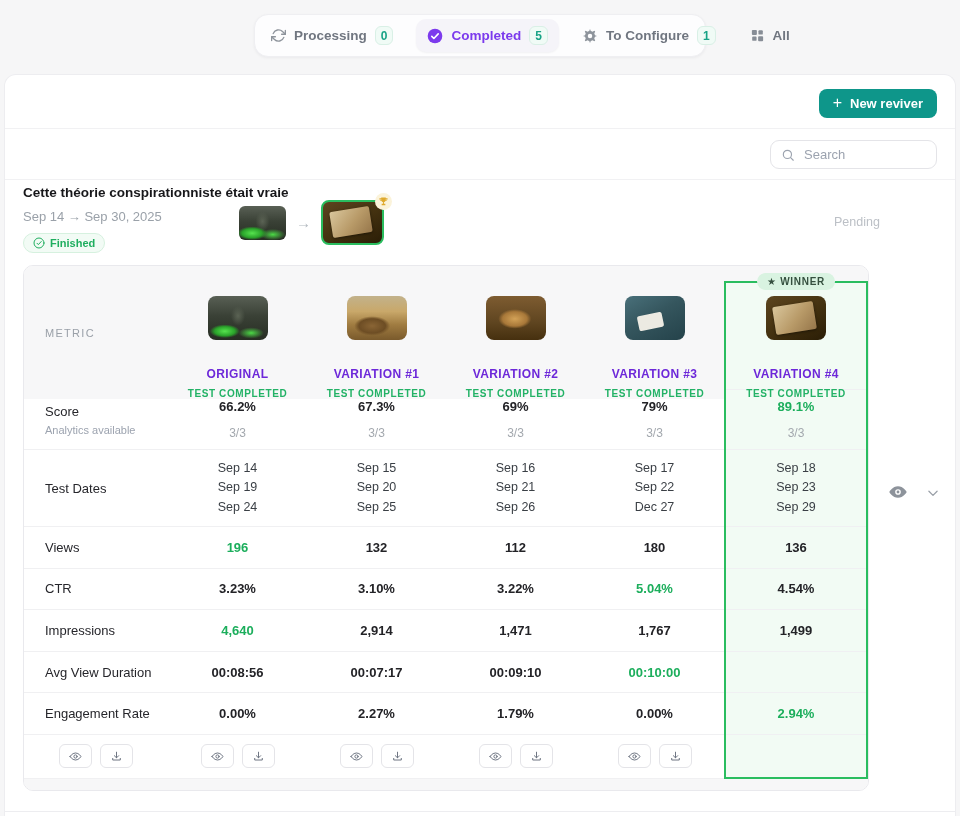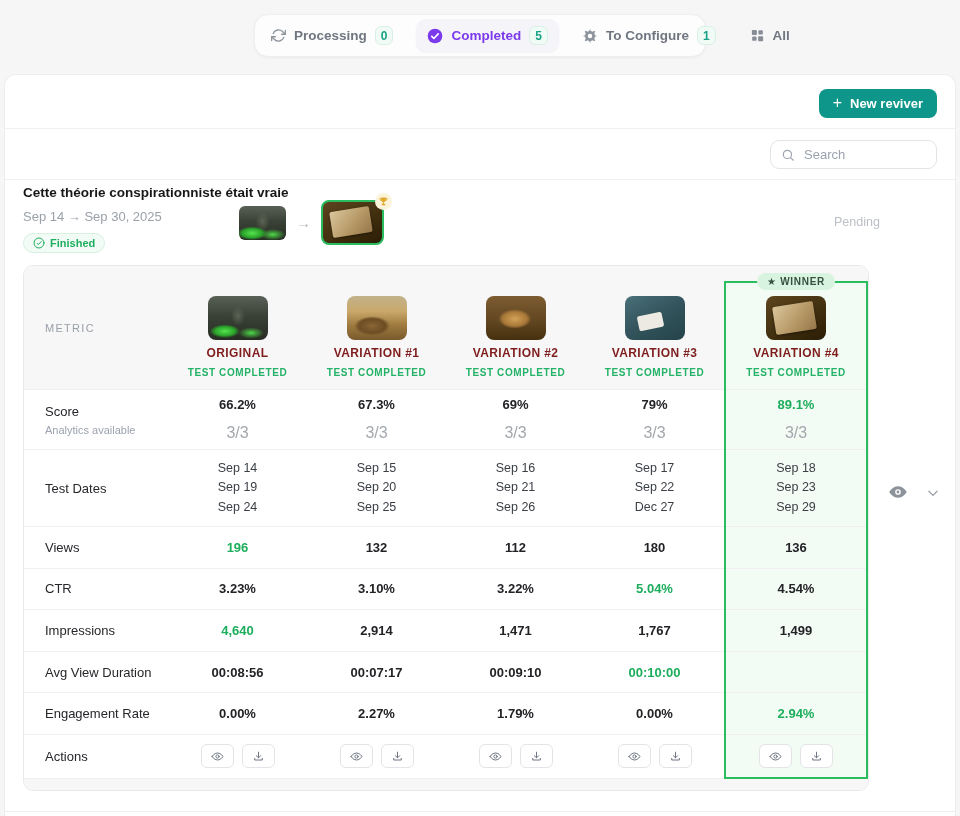--- a/index.html
+++ b/index.html
@@ -75,29 +75,29 @@
   .winner-tint{position:absolute;left:700px;top:15px;width:144px;height:498px;background:#f2fbf4;z-index:0}
   .header-cap{position:absolute;left:700px;top:0;width:144px;height:15px;background:#f7f7f8;z-index:0}
   #t-body{position:relative;z-index:1}
   .t-row{display:grid;grid-template-columns:144px 139px 139px 139px 139px 1fr;box-sizing:border-box;border-bottom:1px solid #f0f0f2}
   .t-row .cell{display:flex;flex-direction:column;align-items:center;justify-content:center;min-width:0}
   .t-header{height:124px}
   .t-header .cell{justify-content:flex-start;padding-top:30px}
   .t-header .graybg{background:#f7f7f8}
   .h-metric-cell{justify-content:center !important;align-items:flex-start !important;padding:0 0 0 21px !important;box-sizing:border-box}
   .metric-head-label{font-size:11px;letter-spacing:1.3px;color:#9aa0a8;font-weight:500}
-  .col-name{font-size:12px;font-weight:700;color:#7f1d1d;letter-spacing:.4px;margin-top:6px}
+  .col-name{font-size:12px;font-weight:700;color:#6d28d9;letter-spacing:.4px;margin-top:27px}
   .col-status{font-size:10px;font-weight:700;color:#23b266;letter-spacing:.6px;margin-top:7px}
   .r-score{height:60px}.r-dates{height:77px}.r-value{height:41.6px}.r-actions{height:44px}
   .label-cell{align-items:flex-start !important;padding-left:21px;box-sizing:border-box}
   .m-label{font-size:13px;font-weight:500;color:#26262b}
   .m-sublabel{font-size:11px;color:#9ca3af;margin-top:5px}
   .m-value{font-size:13px;font-weight:600;color:#232327}
   .m-value.hl{color:#1cae5c}
-  .m-subvalue{font-size:16px;color:#a3a8ae;margin-top:12px}
+  .m-subvalue{font-size:12px;color:#a3a8ae;margin-top:12px}
   .date-line{font-size:12.5px;color:#3a3f45;line-height:19.3px}
   .actions-cell{flex-direction:row !important;gap:8px}
   .action-btn{
     width:33px;height:24px;border:1px solid #e4e4e8;background:#fff;border-radius:6px;
     display:flex;align-items:center;justify-content:center;color:#6b7280;cursor:pointer;padding:0;
   }
   .action-btn svg{width:13px;height:13px;display:block}
   .action-btn .ic{display:flex}
   .t-footer{height:12px;background:#f7f7f8}
   .winner-frame{
@@ -411,23 +411,20 @@
             <div class="m-value">1.79%</div>
           </div>
           <div class="cell">
             <div class="m-value">0.00%</div>
           </div>
           <div class="cell">
             <div class="m-value hl">2.94%</div>
           </div>
         </div>
         <div class="t-row r-actions">
-          <div class="cell label-cell">
-            <div class="m-label">Actions</div>
-          </div>
           <div class="cell actions-cell">
             <button class="action-btn">
               <span class="ic">
                 <svg viewBox="0 0 24 24" fill="none" stroke="currentColor" stroke-width="1.8" stroke-linecap="round" stroke-linejoin="round">
                   <path d="M2 12s3.5-6.5 10-6.5S22 12 22 12s-3.5 6.5-10 6.5S2 12 2 12z"></path>
                   <circle cx="12" cy="12" r="3"></circle>
                 </svg>
               </span>
             </button>
             <button class="action-btn">

